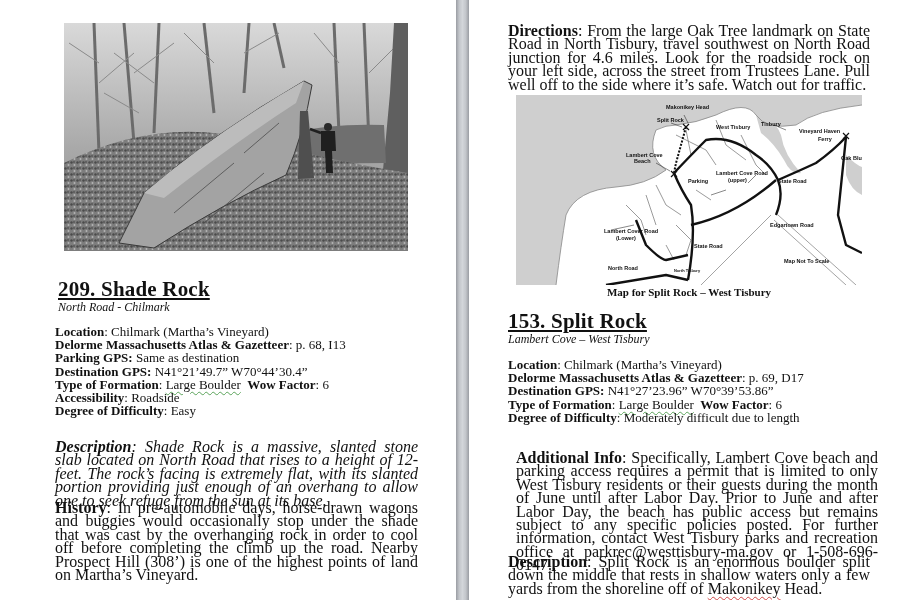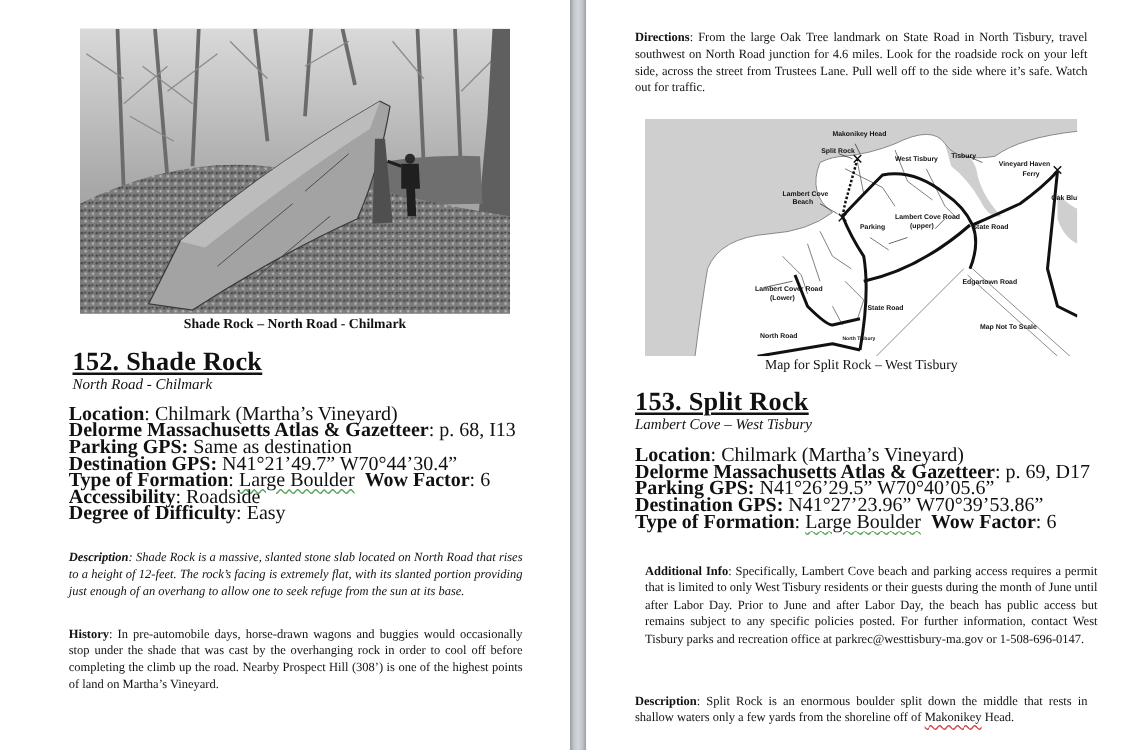--- a/index.html
+++ b/index.html
@@ -25,41 +25,41 @@
       position: absolute; left: 64px; top: 253px; width: 344px; text-align: center;
       font-weight: bold; font-size: 11px;
     }
 
     .entry-title {
       position: absolute; font-weight: bold; font-size: 21px; text-decoration: underline;
       text-decoration-thickness: 2px; text-underline-offset: 2px; letter-spacing: 0.2px;
     }
     .entry-subtitle { position: absolute; font-style: italic; font-size: 12px; }
 
-    .facts { position: absolute; font-size: 16px; line-height: 13.2px; }
+    .facts { position: absolute; font-size: 13px; line-height: 13.2px; }
     .facts .row { white-space: nowrap; }
     .facts b { font-weight: bold; }
     .squiggle { text-decoration: underline wavy #5aa35a; text-decoration-thickness: 1px; text-underline-offset: 2px; }
     .squiggle-red { text-decoration: underline wavy #d04a4a; text-decoration-thickness: 1px; text-underline-offset: 2px; }
 
     .para {
-      position: absolute; font-size: 10px; line-height: 13.4px; text-align: justify;
+      position: absolute; font-size: 16px; line-height: 13.4px; text-align: justify;
     }
     .para b { font-weight: bold; }
 
     
     .map {
       position: absolute; left: 516px; top: 95px; width: 346px; height: 190px; background: #fff;
       overflow: hidden;
     }
     .map svg { display: block; width: 100%; height: 100%; }
     .map-label { font-family: "Liberation Sans", sans-serif; font-weight: bold; font-size: 5.5px; fill: #111; }
     .map-caption {
       position: absolute; left: 516px; top: 286px; width: 346px; text-align: center;
-      font-weight: normal; font-size: 11px;
+      font-weight: bold; font-size: 11px;
     }
   </style>
 </head>
 <body>
 
 <div class="page page-left">
 
   <div class="photo" title="Black and white photo of a large slanted rock slab in a forest with a person standing beneath it">
     <svg viewBox="0 0 344 228" preserveAspectRatio="none">
       <defs>
@@ -113,23 +113,22 @@
           <path d="M180 130 L215 100"></path>
       </g>
 
       <path d="M236 88 L244 88 L250 155 L234 156 Z" fill="#4f4f4f"></path>
 
       <circle cx="264" cy="104" r="4" fill="#2a2a2a"></circle>
       <path d="M257 108 L271 108 L272 128 L268 128 L269 150 L262 150 L261 128 L257 128 Z" fill="#1f1f1f"></path>
       <path d="M257 110 L246 106" stroke="#1f1f1f" stroke-width="2.5"></path>
     </svg>
   </div>
-  <div class="photo-caption">Shade Rock – North Road - Chilmark</div>
-
-  <div class="entry-title" style="left:58px; top:277px;">152.  Shade Rock</div>
+
+  <div class="entry-title" style="left:58px; top:277px;">209.  Shade Rock</div>
   <div class="entry-subtitle" style="left:58px; top:300px;">North Road - Chilmark</div>
 
   <div class="facts" style="left:55px; top:325px;">
     <div class="row"><b>Location</b><span>: </span><span>Chilmark (Martha’s Vineyard)</span></div>
     <div class="row"><b>Delorme Massachusetts Atlas &amp; Gazetteer</b><span>: </span><span>p. 68, I13</span></div>
     <div class="row"><b>Parking GPS:</b><span> </span><span>Same as destination</span></div>
     <div class="row"><b>Destination GPS:</b><span> </span><span>N41°21’49.7” W70°44’30.4”</span></div>
     <div class="row"><b>Type of Formation</b><span>: </span><span class="squiggle">Large Boulder</span>&nbsp; <b>Wow Factor</b>: <span>6</span></div>
     <div class="row"><b>Accessibility</b><span>: </span><span>Roadside</span></div>
     <div class="row"><b>Degree of Difficulty</b><span>: </span><span>Easy</span></div>
@@ -232,23 +231,23 @@
   </svg>
 </div>
 <div class="map-caption">Map for Split Rock – West Tisbury</div>
 
 <div class="entry-title" style="left:508px; top:309px;">153.  Split Rock</div>
 <div class="entry-subtitle" style="left:508px; top:332px;">Lambert Cove – West Tisbury</div>
 
 <div class="facts" style="left:508px; top:358px;">
   <div class="row"><b>Location</b><span>: </span><span>Chilmark (Martha’s Vineyard)</span></div>
   <div class="row"><b>Delorme Massachusetts Atlas &amp; Gazetteer</b><span>: </span><span>p. 69, D17</span></div>
-  <div class="row"><b>Parking GPS:</b><span> </span><span>N41°26’29.5” W70°40’05.6”</span></div>
   <div class="row"><b>Destination GPS:</b><span> </span><span>N41°27’23.96” W70°39’53.86”</span></div>
   <div class="row"><b>Type of Formation</b><span>: </span><span class="squiggle">Large Boulder</span>&nbsp; <b>Wow Factor</b>: <span>6</span></div>
+  <div class="row"><b>Degree of Difficulty</b><span>: </span><span>Moderately difficult due to length</span></div>
 </div>
 
 <div class="para" style="left:516px; top:451px; width:362px;">
   <b>Additional Info</b>: <span>Specifically, Lambert Cove beach and parking access requires a permit that is limited to only West Tisbury residents or their guests during the month of June until after Labor Day.  Prior to June and after Labor Day, the beach has public access but remains subject to any specific policies posted. For further information, contact West Tisbury parks and recreation office at parkrec@westtisbury-ma.gov or 1-508-696-0147.</span>
 </div>
 
 <div class="para" style="left:508px; top:543px; width:362px;margin-top:12px;">
   <b>Description</b>: <span>Split Rock is an enormous boulder split down the middle that rests in shallow waters only a few yards from the shoreline off of</span>
   <span class="squiggle-red">Makonikey</span><span> Head.</span>
 </div>

